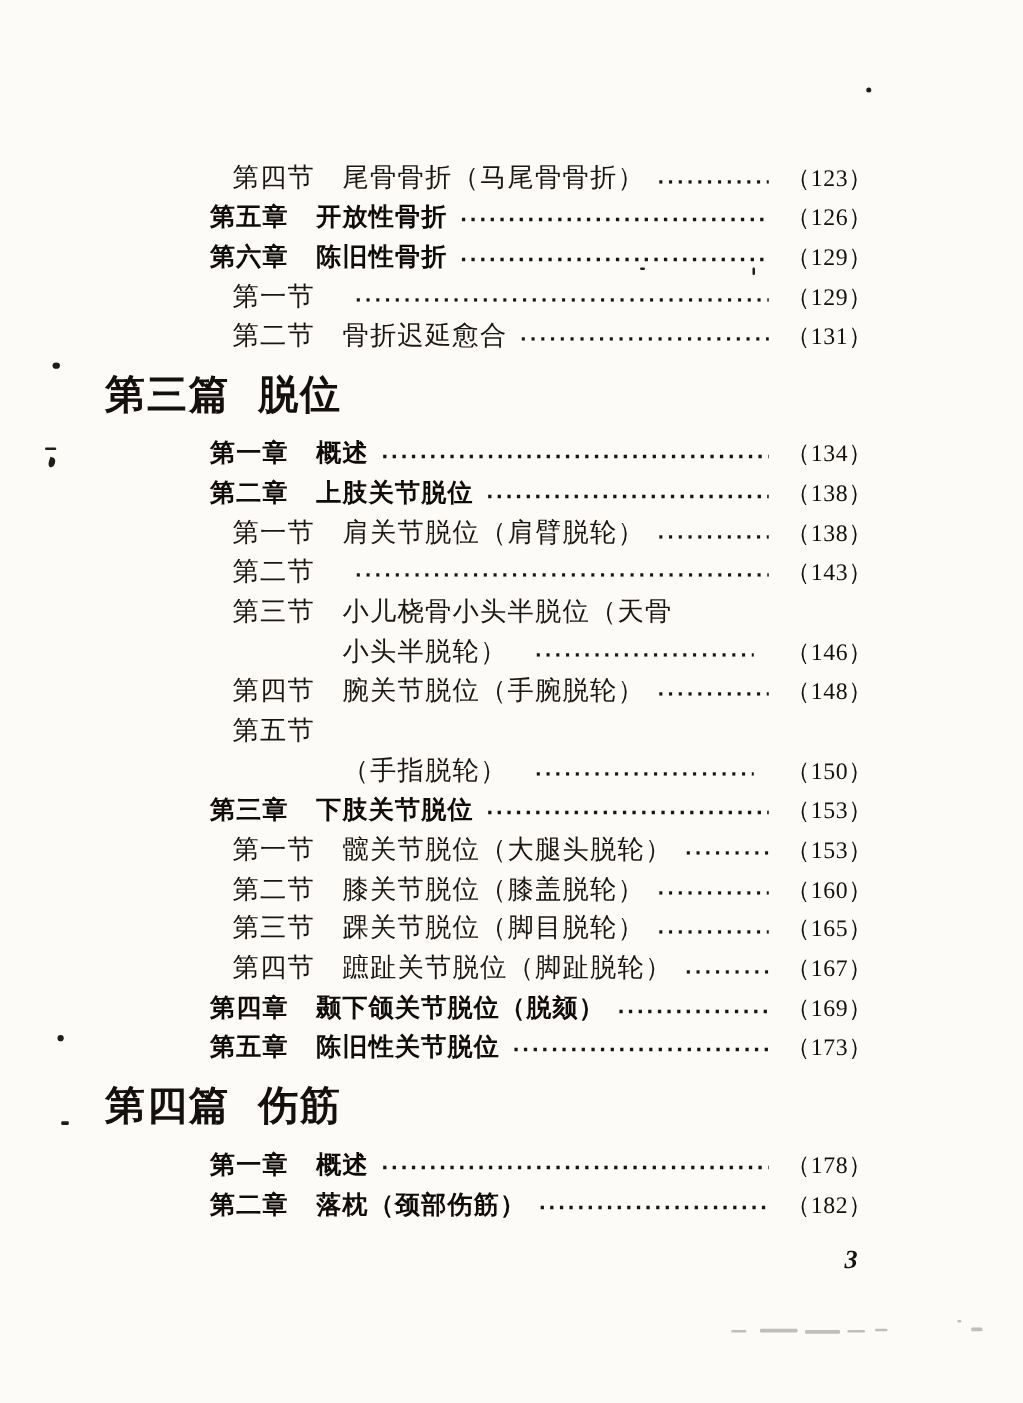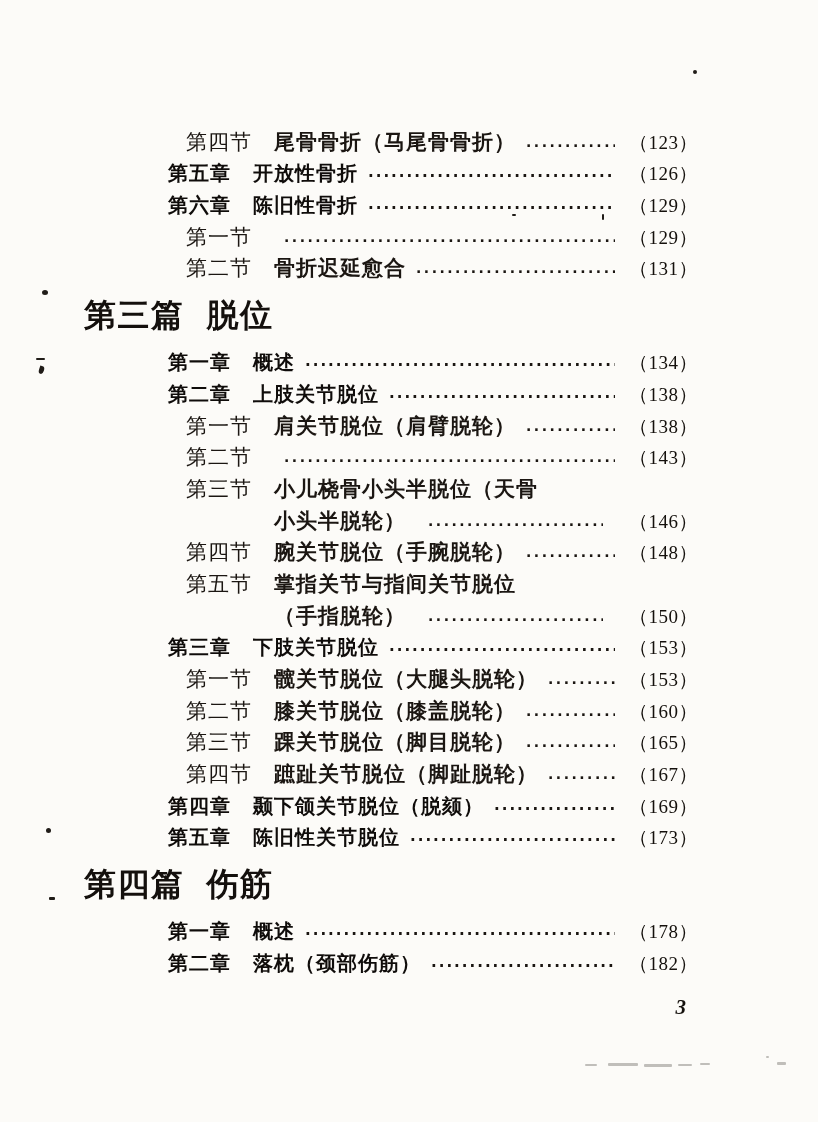--- a/index.html
+++ b/index.html
@@ -33,21 +33,21 @@
   .line.chapter{
     padding-left:168px;
     font-family:"DejaVu Sans", sans-serif;
     font-weight:bold;
     font-size:20px;
     color:#0f0c0a;
   }
   .line.cont{ padding-left:274px;gap:12px; }
 
   .entry-label{ margin-right:22px; letter-spacing:1px; flex-shrink:0; }
-  .entry-title{ letter-spacing:1px; flex-shrink:0;font-weight:bold; }
+  .entry-title{ letter-spacing:1px; flex-shrink:0; }
   .leader{
     flex:1;
     overflow:hidden;
     white-space:nowrap;
     margin:0 9px 0 10px;
     font-family:"DejaVu Sans", sans-serif;
     font-weight:bold;
     font-size:14px;
     letter-spacing:2.5px;
     color:#1a1511;
@@ -182,21 +182,20 @@
 
   <div class="line section">
     <span class="entry-label">第四节</span>
     <span class="entry-title">腕关节脱位（手腕脱轮）</span>
     <span class="leader">················································································</span>
     <span class="entry-page">（148）</span>
   </div>
 
   <div class="line section">
     <span class="entry-label">第五节</span>
-    <span class="entry-title">掌指关节与指间关节脱位</span>
 
   </div>
 
   <div class="line section cont">
 
     <span class="entry-title">（手指脱轮）</span>
     <span class="leader">················································································</span>
     <span class="entry-page">（150）</span>
   </div>
 

